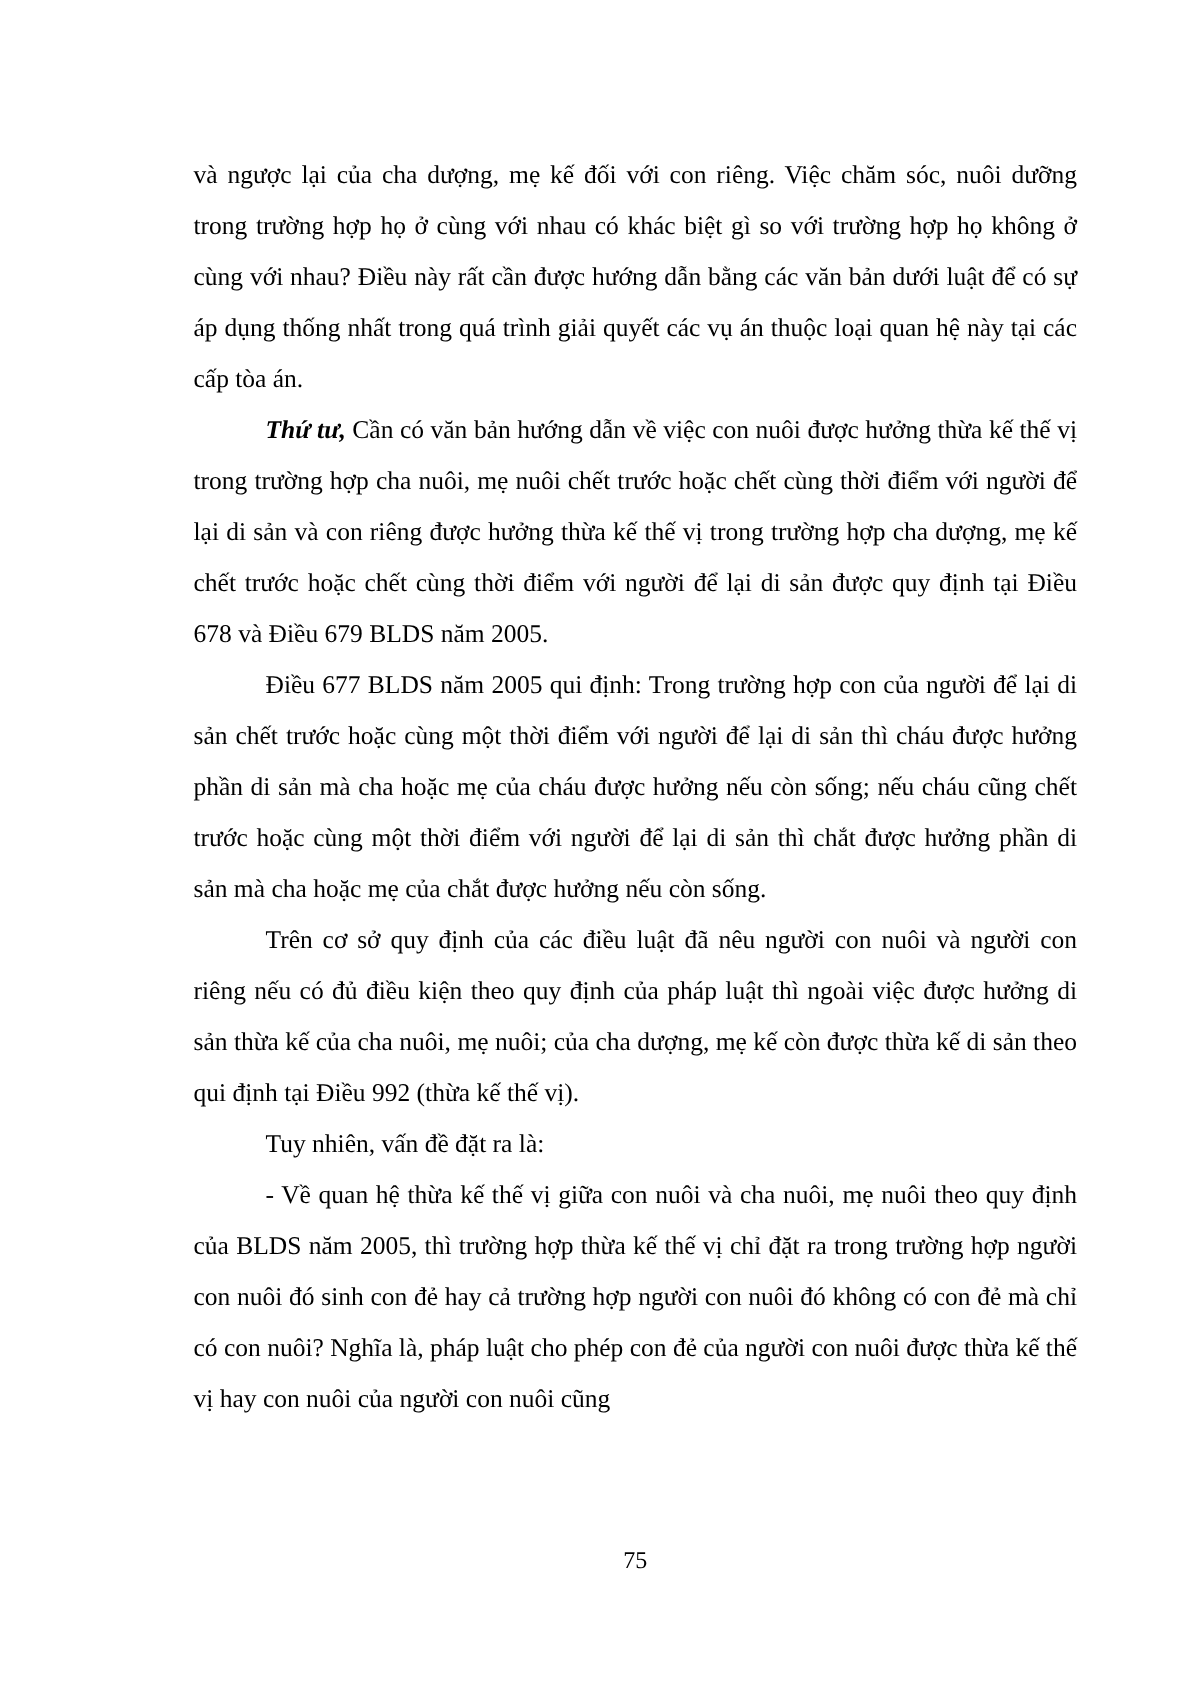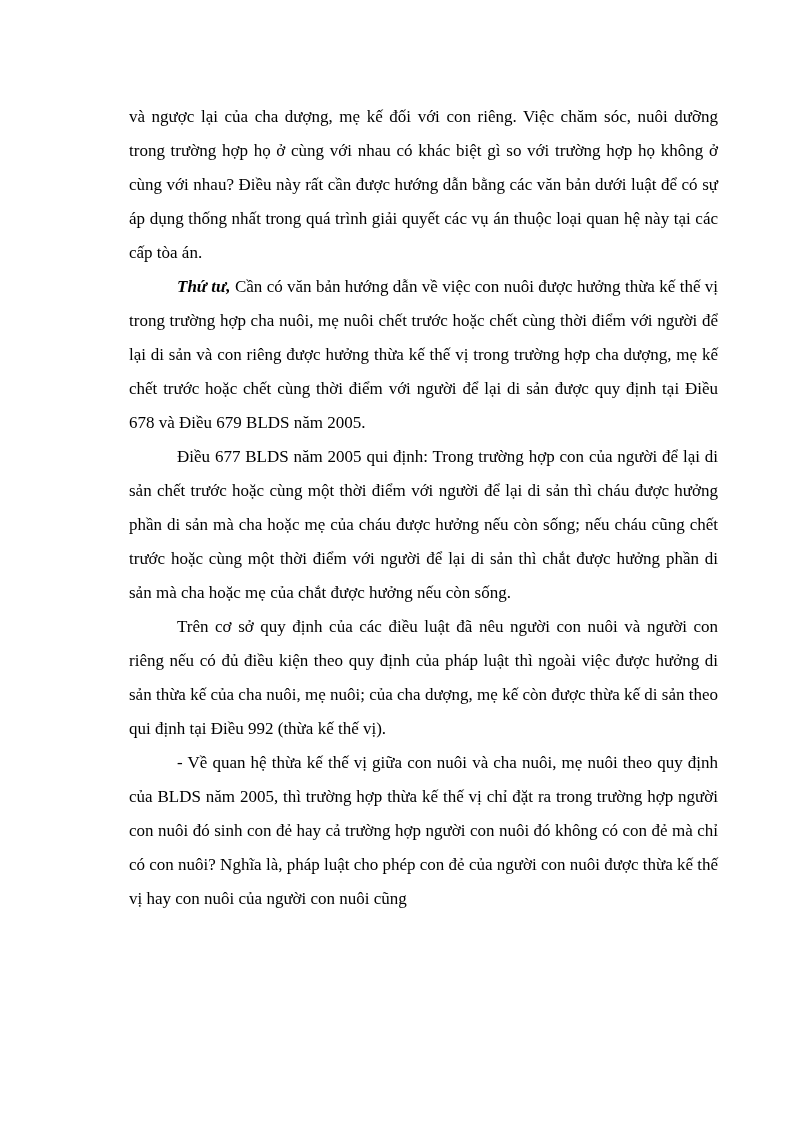--- a/index.html
+++ b/index.html
@@ -51,15 +51,17 @@
 </style>
 </head>
 <body>
 
 <div class="page">
   <div class="body-text" id="paragraphs">
       <p class="para">và ngược lại của cha dượng, mẹ kế đối với con riêng. Việc chăm sóc, nuôi dưỡng trong trường hợp họ ở cùng với nhau có khác biệt gì so với trường hợp họ không ở cùng với nhau? Điều này rất cần được hướng dẫn bằng các văn bản dưới luật để có sự áp dụng thống nhất trong quá trình giải quyết các vụ án thuộc loại quan hệ này tại các cấp tòa án.</p>
       <p class="para indent"><span class="lead">Thứ tư,</span> Cần có văn bản hướng dẫn về việc con nuôi được hưởng thừa kế thế vị trong trường hợp cha nuôi, mẹ nuôi chết trước hoặc chết cùng thời điểm với người để lại di sản và con riêng được hưởng thừa kế thế vị trong trường hợp cha dượng, mẹ kế chết trước hoặc chết cùng thời điểm với người để lại di sản được quy định tại Điều 678 và Điều 679 BLDS năm 2005.</p>
       <p class="para indent">Điều 677 BLDS năm 2005 qui định: Trong trường hợp con của người để lại di sản chết trước hoặc cùng một thời điểm với người để lại di sản thì cháu được hưởng phần di sản mà cha hoặc mẹ của cháu được hưởng nếu còn sống; nếu cháu cũng chết trước hoặc cùng một thời điểm với người để lại di sản thì chắt được hưởng phần di sản mà cha hoặc mẹ của chắt được hưởng nếu còn sống.</p>
       <p class="para indent">Trên cơ sở quy định của các điều luật đã nêu người con nuôi và người con riêng nếu có đủ điều kiện theo quy định của pháp luật thì ngoài việc được hưởng di sản thừa kế của cha nuôi, mẹ nuôi; của cha dượng, mẹ kế còn được thừa kế di sản theo qui định tại Điều 992 (thừa kế thế vị).</p>
+      <p class="para indent">Tuy nhiên, vấn đề đặt ra là:</p>
       <p class="para indent">- Về quan hệ thừa kế thế vị giữa con nuôi và cha nuôi, mẹ nuôi theo quy định của BLDS năm 2005, thì trường hợp thừa kế thế vị chỉ đặt ra trong trường hợp người con nuôi đó sinh con đẻ hay cả trường hợp người con nuôi đó không có con đẻ mà chỉ có con nuôi? Nghĩa là, pháp luật cho phép con đẻ của người con nuôi được thừa kế thế vị hay con nuôi của người con nuôi cũng</p>
     </div>
+  <div class="page-number">75</div>
 </div>
 
 </body></html>

